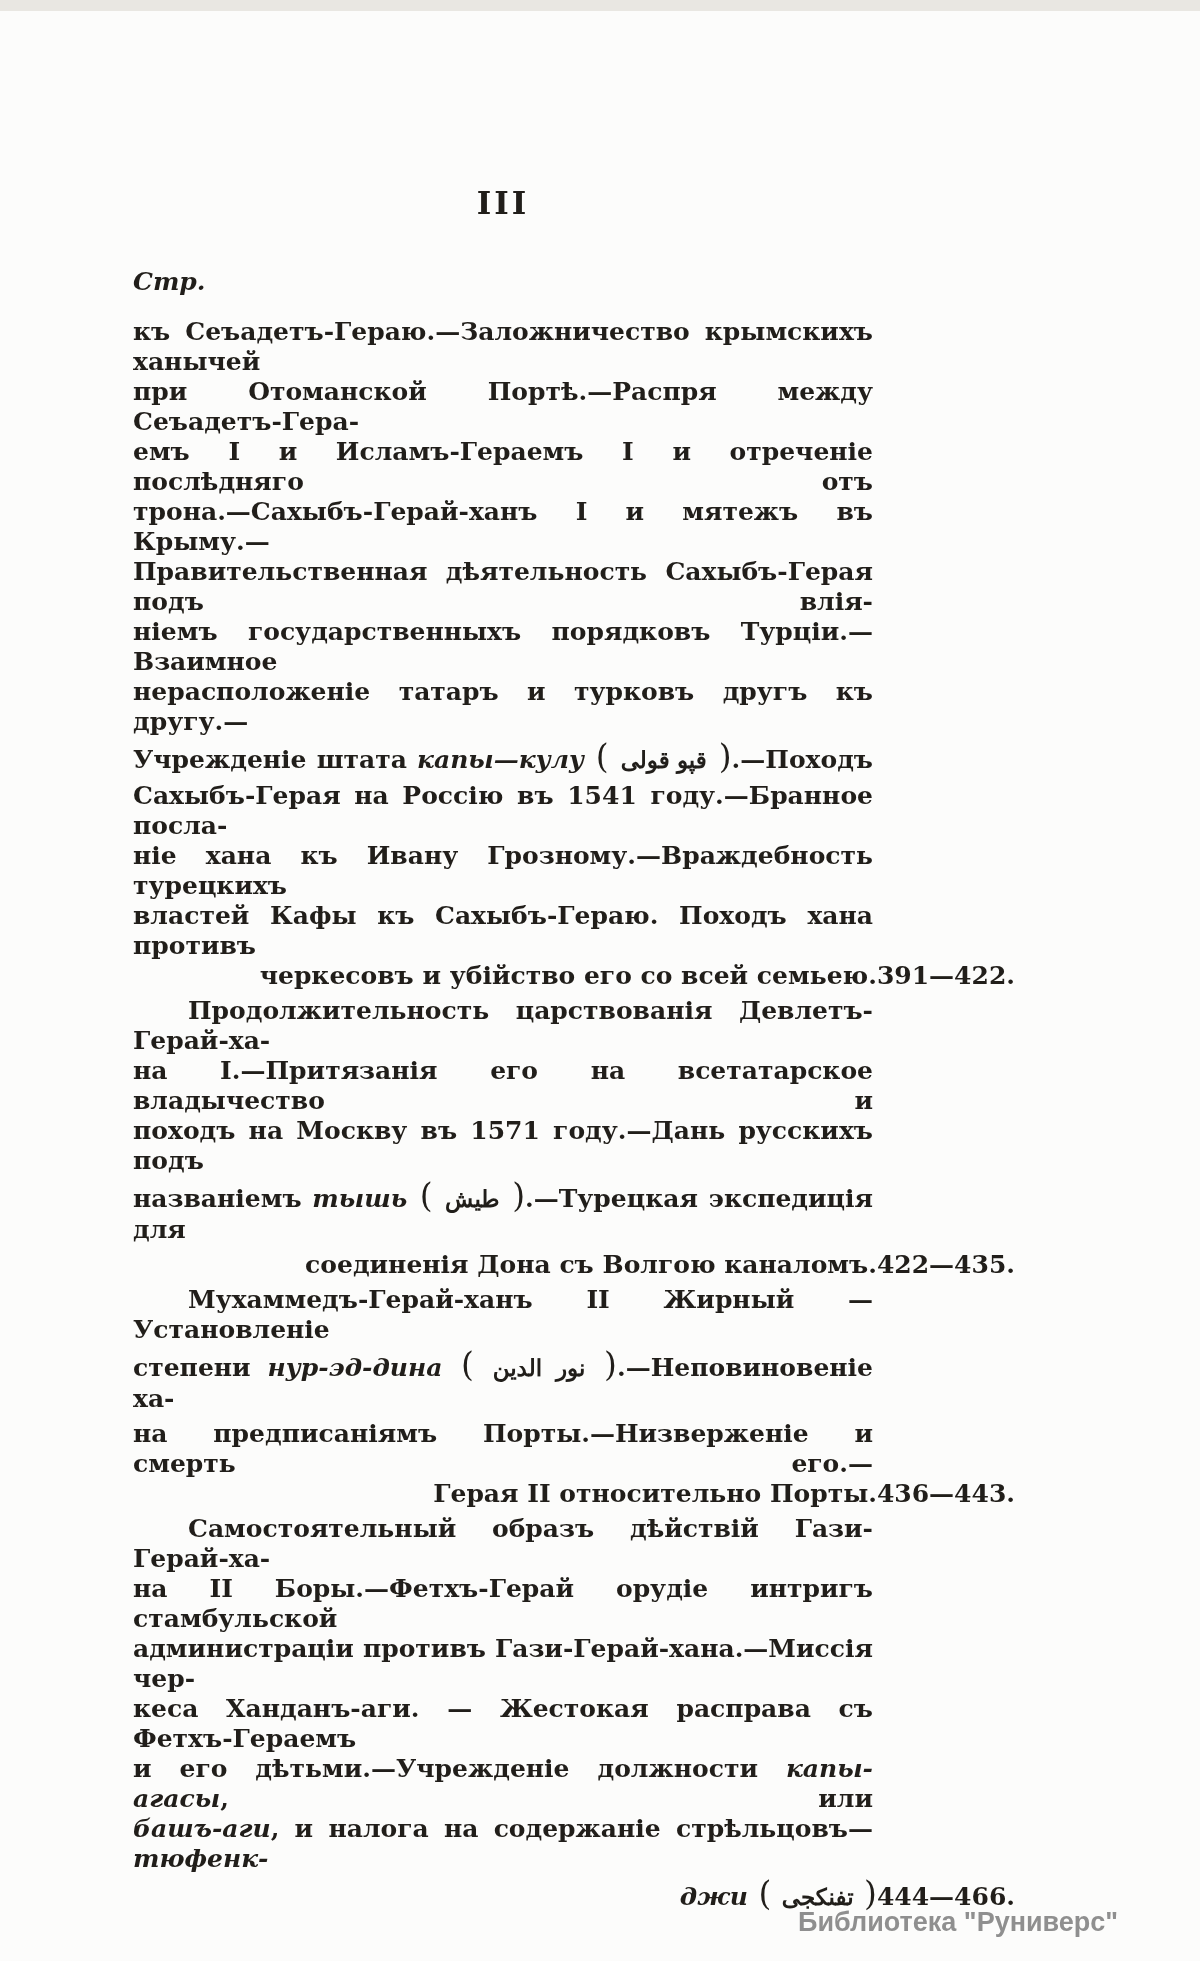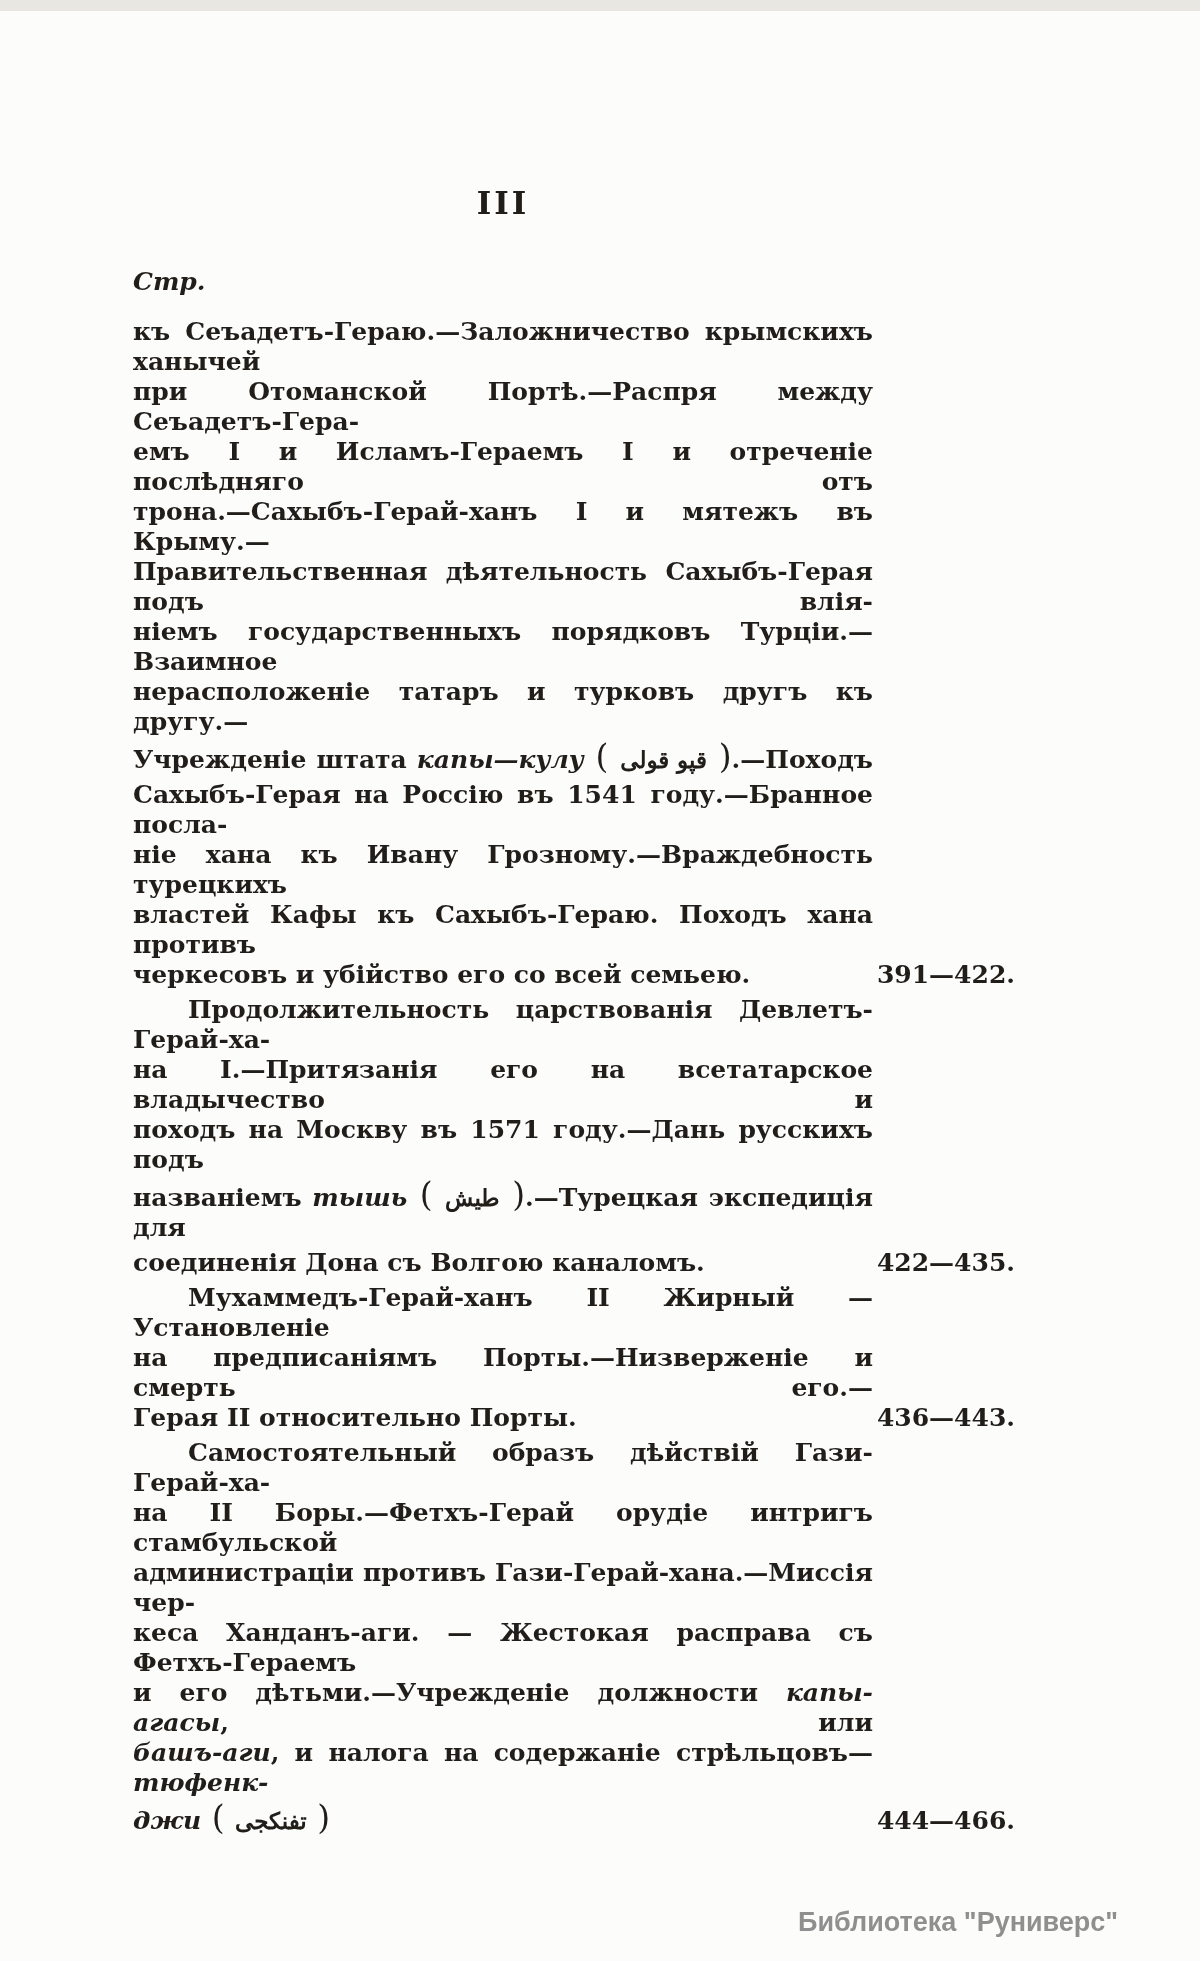--- a/index.html
+++ b/index.html
@@ -25,29 +25,29 @@
   }
   .toc { position:absolute; top:306px; left:133px; width:882px; }
   .par { margin-bottom:5px; }
   .line {
     width:740px;
     font-size:25px; font-weight:bold; line-height:30px;
   }
   .line.just { text-align:justify; text-align-last:justify; }
   .par.indent .line:first-child { text-indent:55px; }
   .line.final {
-    width:882px; display:flex; justify-content:space-between; align-items:baseline;
+    width:882px; display:flex; justify-content:flex-end; align-items:baseline;
   }
   .line.final .txt { white-space:nowrap; }
   .line.arline { padding:5px 0; }
   .pagenum { font-size:25px; font-weight:bold; white-space:nowrap; }
   .it { font-style:italic; }
   .paren { font-size:33px; font-weight:normal; }
   .ar {
-    font-family:Liberation Sans, sans-serif;
+    font-family:Liberation Serif, serif;
     font-size:23px; font-weight:bold;
     unicode-bidi:isolate; direction:rtl;
   }
   .watermark {
     position:absolute; top:1896px; left:798px;
     font-family:"Liberation Sans","DejaVu Sans",sans-serif;
     font-size:27px; font-weight:bold;
     color:#8f8f8f;
   }
 </style>
@@ -80,20 +80,21 @@
         <div class="line just"><span>на I.—Притязанія его на всетатарское владычество и</span></div>
         <div class="line just"><span>походъ на Москву въ 1571 году.—Дань русскихъ подъ</span></div>
         <div class="line just arline"><span>названіемъ </span><span class="it">тышь</span><span class="paren"> ( </span><bdi class="ar">طیش</bdi><span class="paren"> )</span><span>.—Турецкая экспедиція для</span></div>
         <div class="line final">
           <span class="txt"><span>соединенія Дона съ Волгою каналомъ.</span></span>
           <span class="pagenum">422—435.</span>
         </div>
       </div>
       <div class="par indent">
         <div class="line just"><span>Мухаммедъ-Герай-ханъ II Жирный — Установленіе</span></div>
+        <div class="line just arline"><span>степени </span><span class="it">нур-эд-дина</span><span class="paren"> ( </span><bdi class="ar">نور الدين</bdi><span class="paren"> )</span><span>.—Неповиновеніе ха-</span></div>
         <div class="line just"><span>на предписаніямъ Порты.—Низверженіе и смерть его.—</span></div>
         <div class="line final">
           <span class="txt"><span>Герая II относительно Порты.</span></span>
           <span class="pagenum">436—443.</span>
         </div>
       </div>
       <div class="par indent">
         <div class="line just"><span>Самостоятельный образъ дѣйствій Гази-Герай-ха-</span></div>
         <div class="line just"><span>на II Боры.—Фетхъ-Герай орудіе интригъ стамбульской</span></div>
         <div class="line just"><span>администраціи противъ Гази-Герай-хана.—Миссія чер-</span></div>

